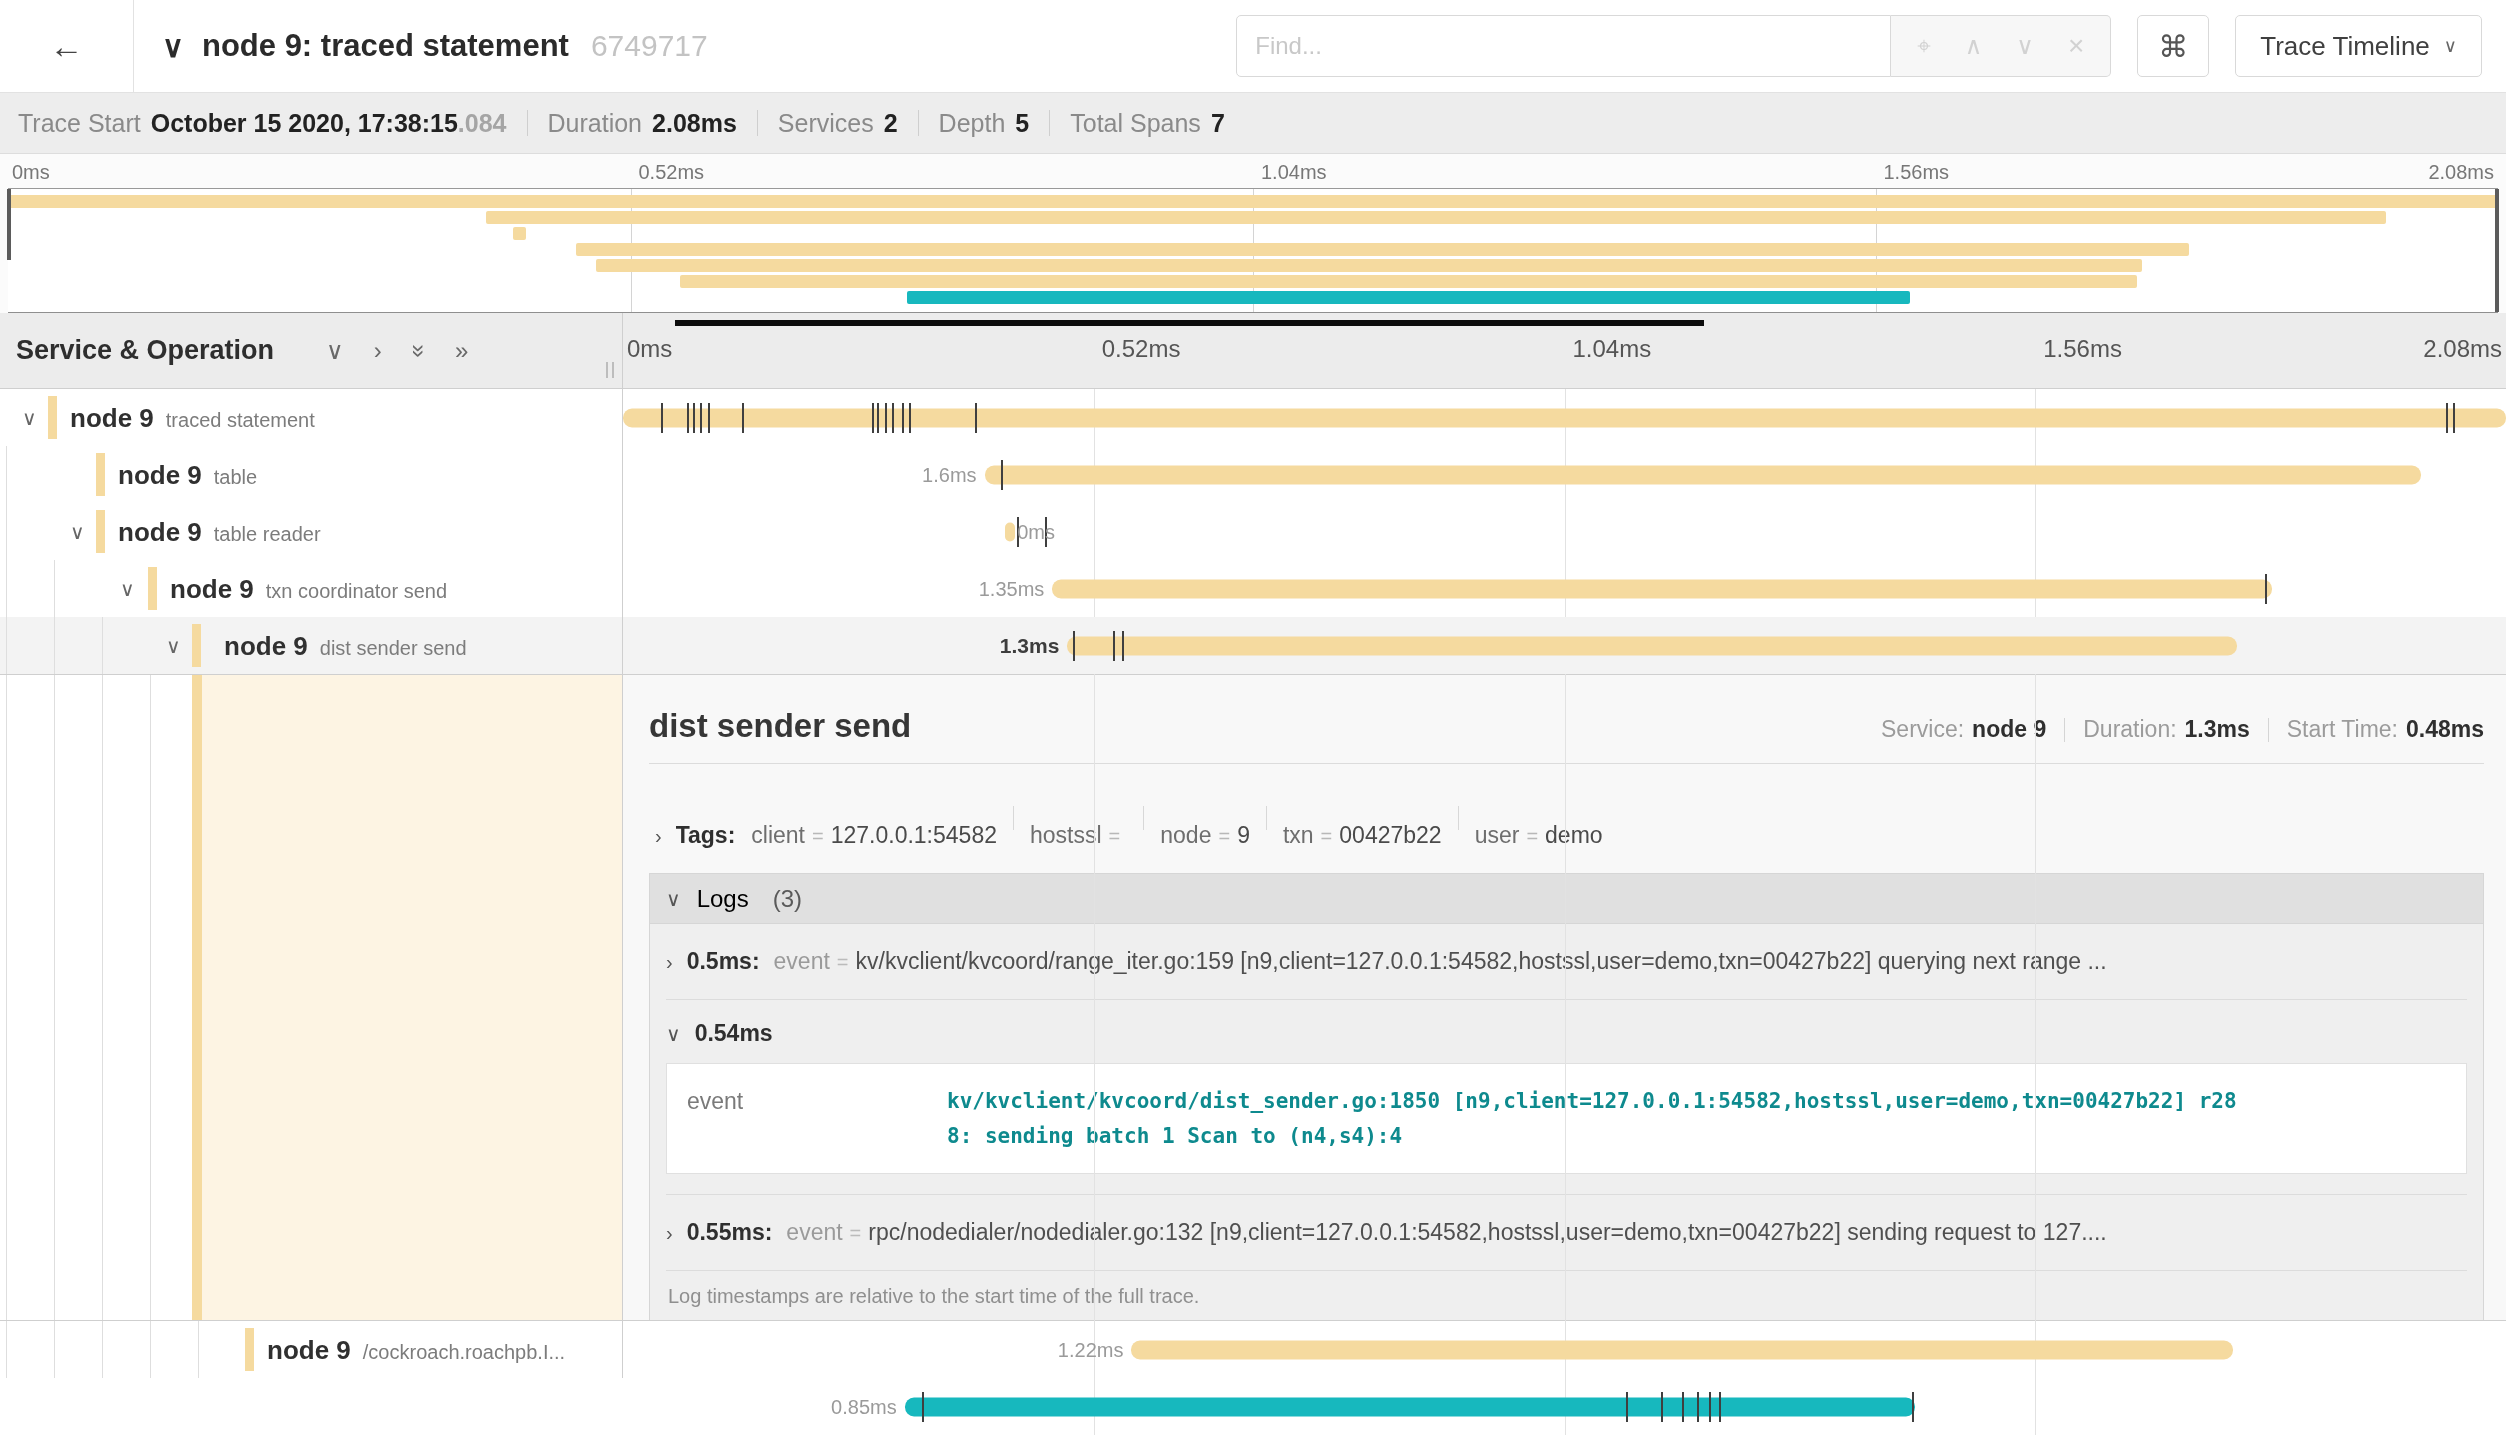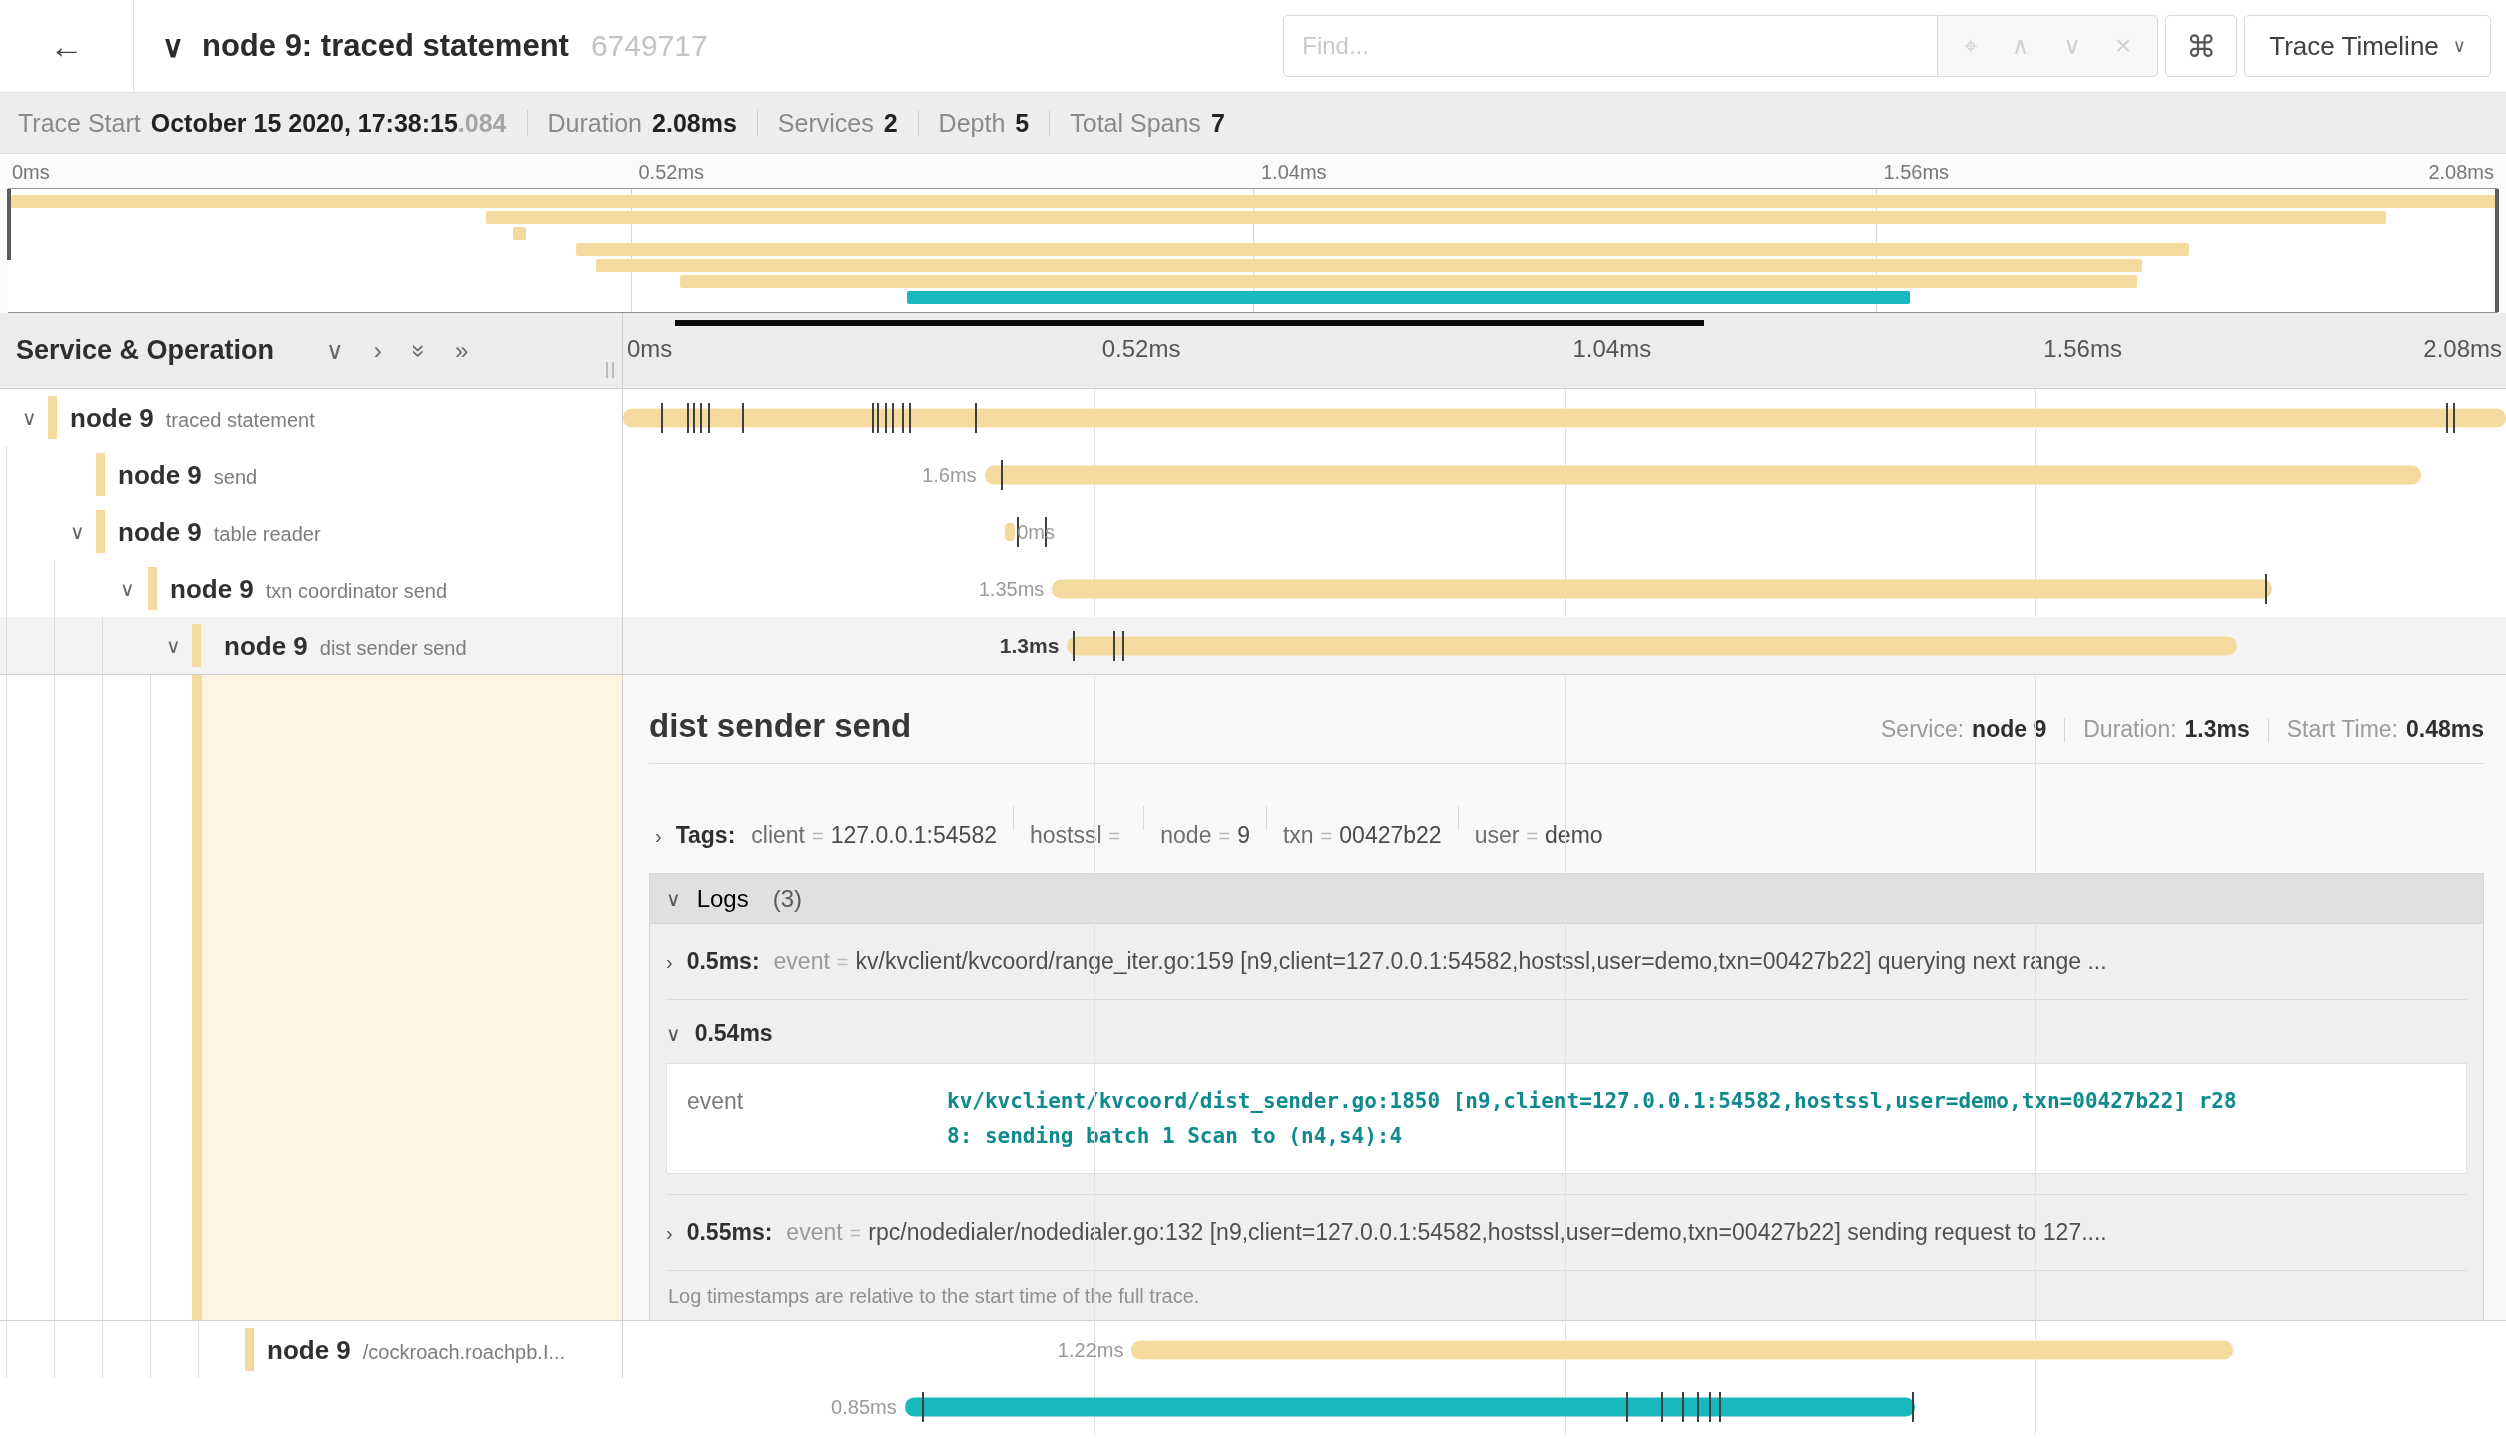--- a/index.html
+++ b/index.html
@@ -7,21 +7,21 @@
     font-family:"Liberation Sans", sans-serif; }
 
   
   .top-bar { height:92px; display:flex; align-items:center; background:#fff; }
   .back-btn { width:134px; height:92px; display:flex; align-items:center; justify-content:center;
     border-right:1px solid #e2e2e2; font-size:34px; color:#444; cursor:pointer; }
   .title-wrap { flex:1; display:flex; align-items:center; gap:18px; padding-left:28px; min-width:0; }
   .title-chevron { font-size:30px; color:#2b2b2b; font-weight:700; }
   .page-title { font-size:31px; font-weight:700; color:#2b2b2b; white-space:nowrap; }
   .trace-id { font-size:30px; color:#c3c3c3; font-weight:400; margin-left:4px; }
-  .top-controls { display:flex; gap:7px; padding-right:15px; }
+  .top-controls { display:flex; gap:26px; padding-right:24px; }
   .find-group { display:flex; height:62px; }
   .find-input { width:655px; height:62px; border:1px solid #d9d9d9; border-radius:5px 0 0 5px;
     padding:0 18px; font-size:24px; color:#555; outline:none; background:#fff;
     font-family:"Liberation Sans", sans-serif; }
   .find-input::placeholder { color:#c8c8c8; }
   .find-suffix { display:flex; align-items:center; gap:34px; padding:0 26px; height:62px;
     background:#f7f7f7; border:1px solid #d9d9d9; border-left:none; border-radius:0 5px 5px 0; }
   .find-suffix span { color:#d2d2d2; font-size:24px; line-height:1; }
   .cmd-btn { width:72px; height:62px; border:1px solid #d9d9d9; border-radius:5px; background:#fff;
     display:flex; align-items:center; justify-content:center; font-size:30px; color:#555; cursor:pointer; }
@@ -266,21 +266,21 @@
           <i class="span-tick" style="left: 15.2%;"></i>
           <i class="span-tick" style="left: 18.7%;"></i>
           <i class="span-tick" style="left: 96.8%;"></i>
           <i class="span-tick" style="left: 97.2%;"></i>
         </div>
       </div>
       <div class="span-row">
         <div class="row-left">
           <i class="guide" style="left: 6px;"></i>
           <span class="color-bar" style="left: 96px; background: rgb(245, 218, 159);"></span>
-          <span class="svc-name" style="left: 118px;">node 9<span class="op-name">send</span></span>
+          <span class="svc-name" style="left: 118px;">node 9<span class="op-name">table</span></span>
         </div>
         <div class="row-right">
           <span class="span-bar" style="left: 19.2%; width: 76.3%; background: rgb(245, 218, 159);"></span>
           <i class="span-tick" style="left: 20.1%;"></i>
           <span class="dur-label" style="right: calc(80.8% + 8px);">1.6ms</span>
         </div>
       </div>
       <div class="span-row">
         <div class="row-left">
           <i class="guide" style="left: 6px;"></i>

